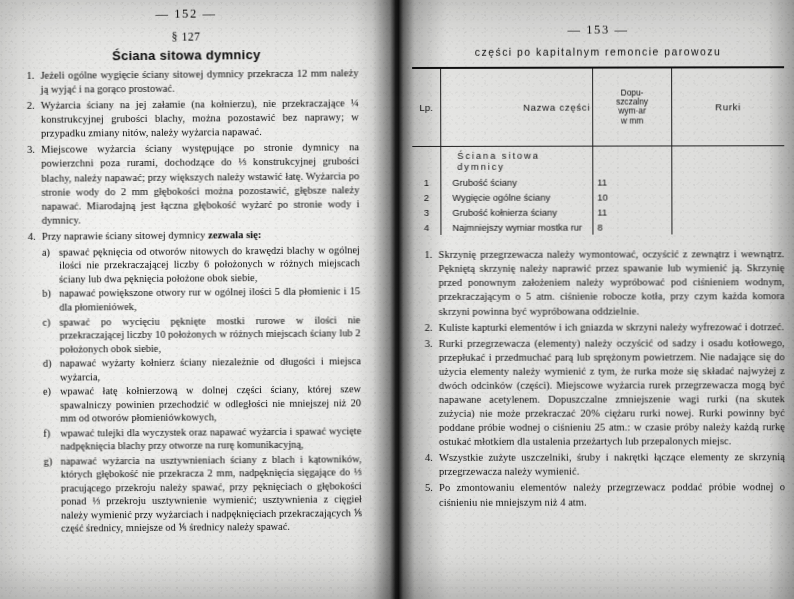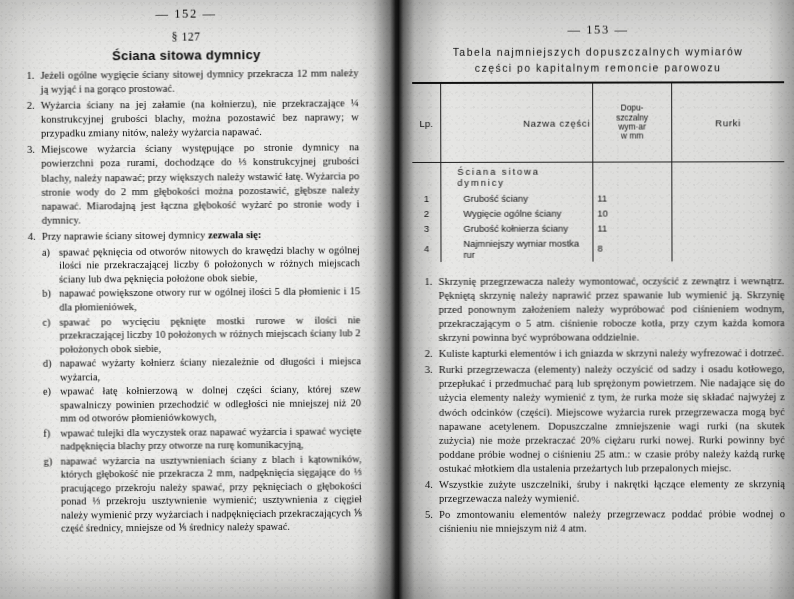--- a/index.html
+++ b/index.html
@@ -138,21 +138,21 @@
   table.norms th.c-lp{width:24px;border-right:1px solid #2a2a2a;text-align:center;letter-spacing:0;}
   table.norms th.c-name{width:auto;border-right:1px solid #2a2a2a;text-align:right;}
   table.norms th.c-dim{width:74px;border-right:1px solid #2a2a2a;text-align:center;line-height:1.12;letter-spacing:0;font-size:8.4px;}
   table.norms th.c-rem{width:108px;text-align:center;}
   table.norms td{
     padding:2px 4px;vertical-align:middle;
     font-family:"Liberation Sans", sans-serif;
     font-size:9.4px;
   }
   table.norms td.c-lp{text-align:center;border-right:1px solid #2a2a2a;}
-  table.norms td.c-name{border-right:1px solid #2a2a2a;padding-left:22px;}
+  table.norms td.c-name{border-right:1px solid #2a2a2a;padding-left:11px;}
   table.norms td.c-dim{text-align:left;border-right:1px solid #2a2a2a;}
   table.norms td.c-rem{}
   table.norms tr.group td.c-name{
     letter-spacing:1.9px;padding-left:16px;padding-top:3px;padding-bottom:3px;
   }
   table.norms tr.group td.c-lp{border-right:1px solid #2a2a2a;}
 
   .sec-gap{height:13px;}
   .sub-wrap{margin-top:1px;}
 </style>
@@ -228,21 +228,20 @@
 
       </ol>
     </div>
   </div>
 
   <div class="page page-right">
     <div class="content">
       <div class="folio">— 153 —</div>
 
       <div class="tbl-caption">
-        <div>Tabela najmniejszych dopuszczalnych wymiarów</div>
         <div>części po kapitalnym remoncie parowozu</div>
       </div>
 
       <table class="norms">
         <tbody>
           <tr class="rule-top">
             <td colspan="4"></td>
           </tr>
           <tr>
             <th class="c-lp">Lp.</th>

